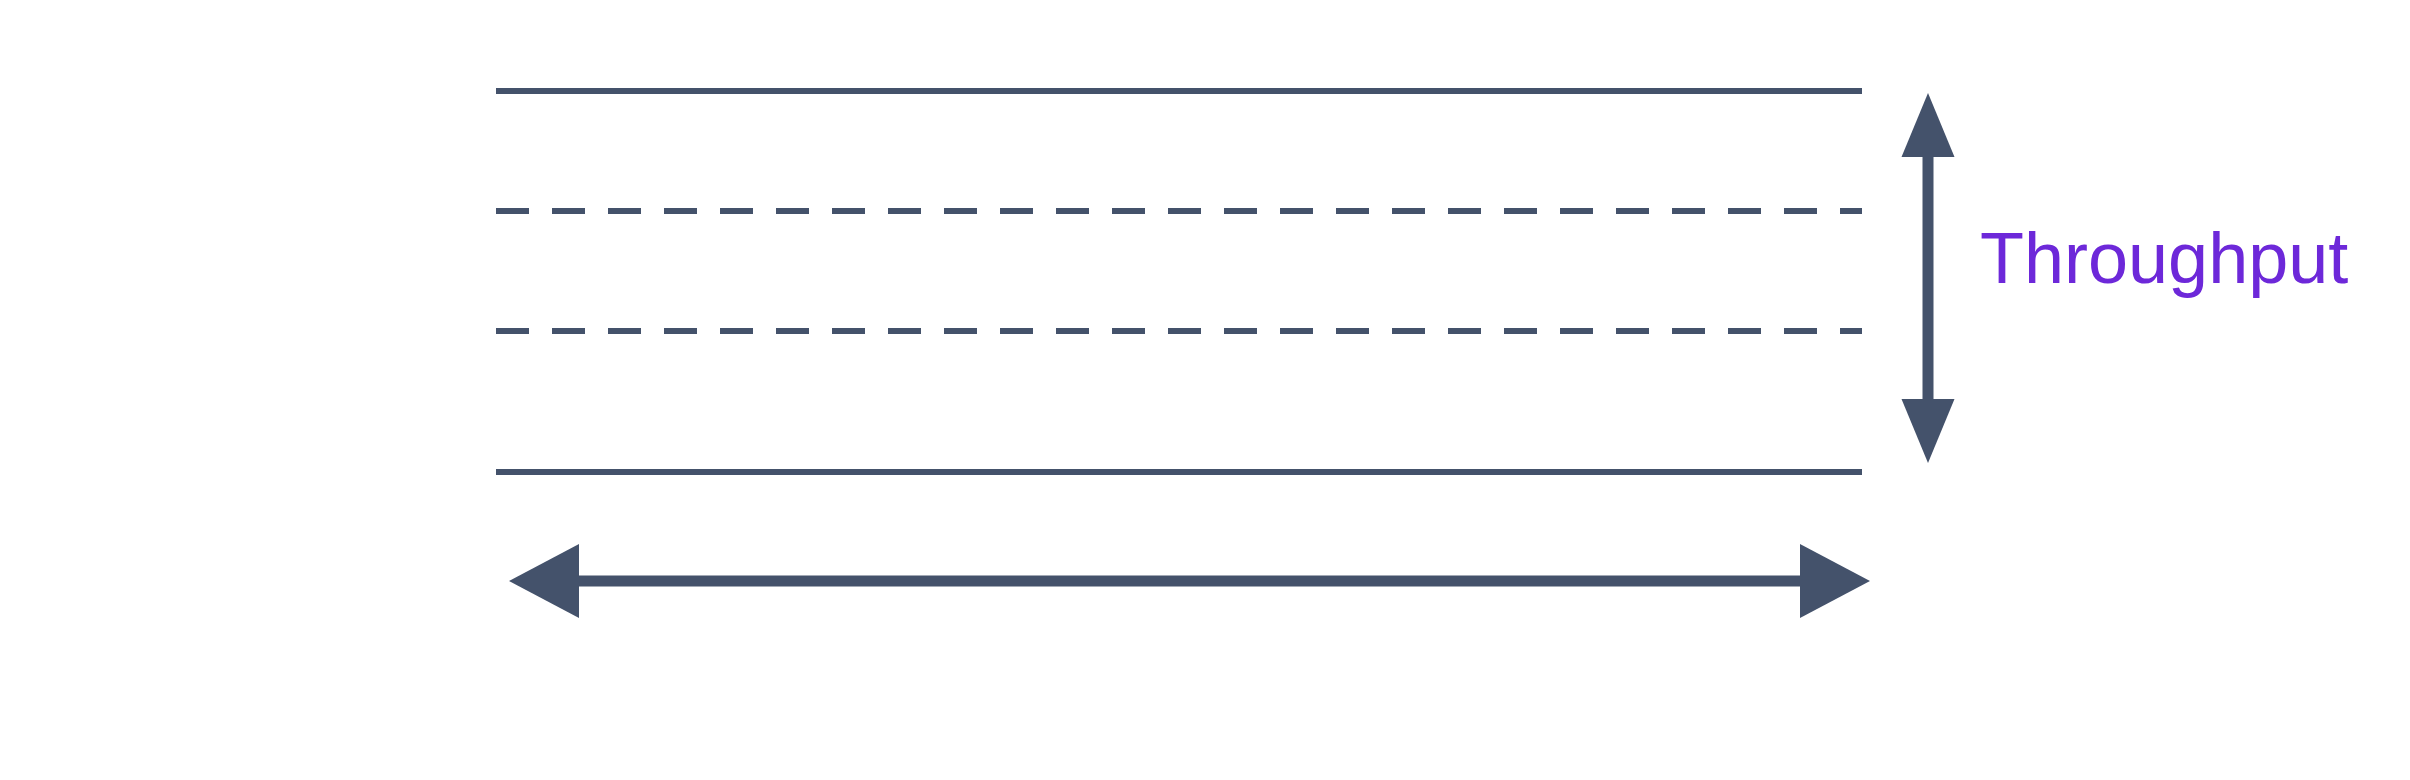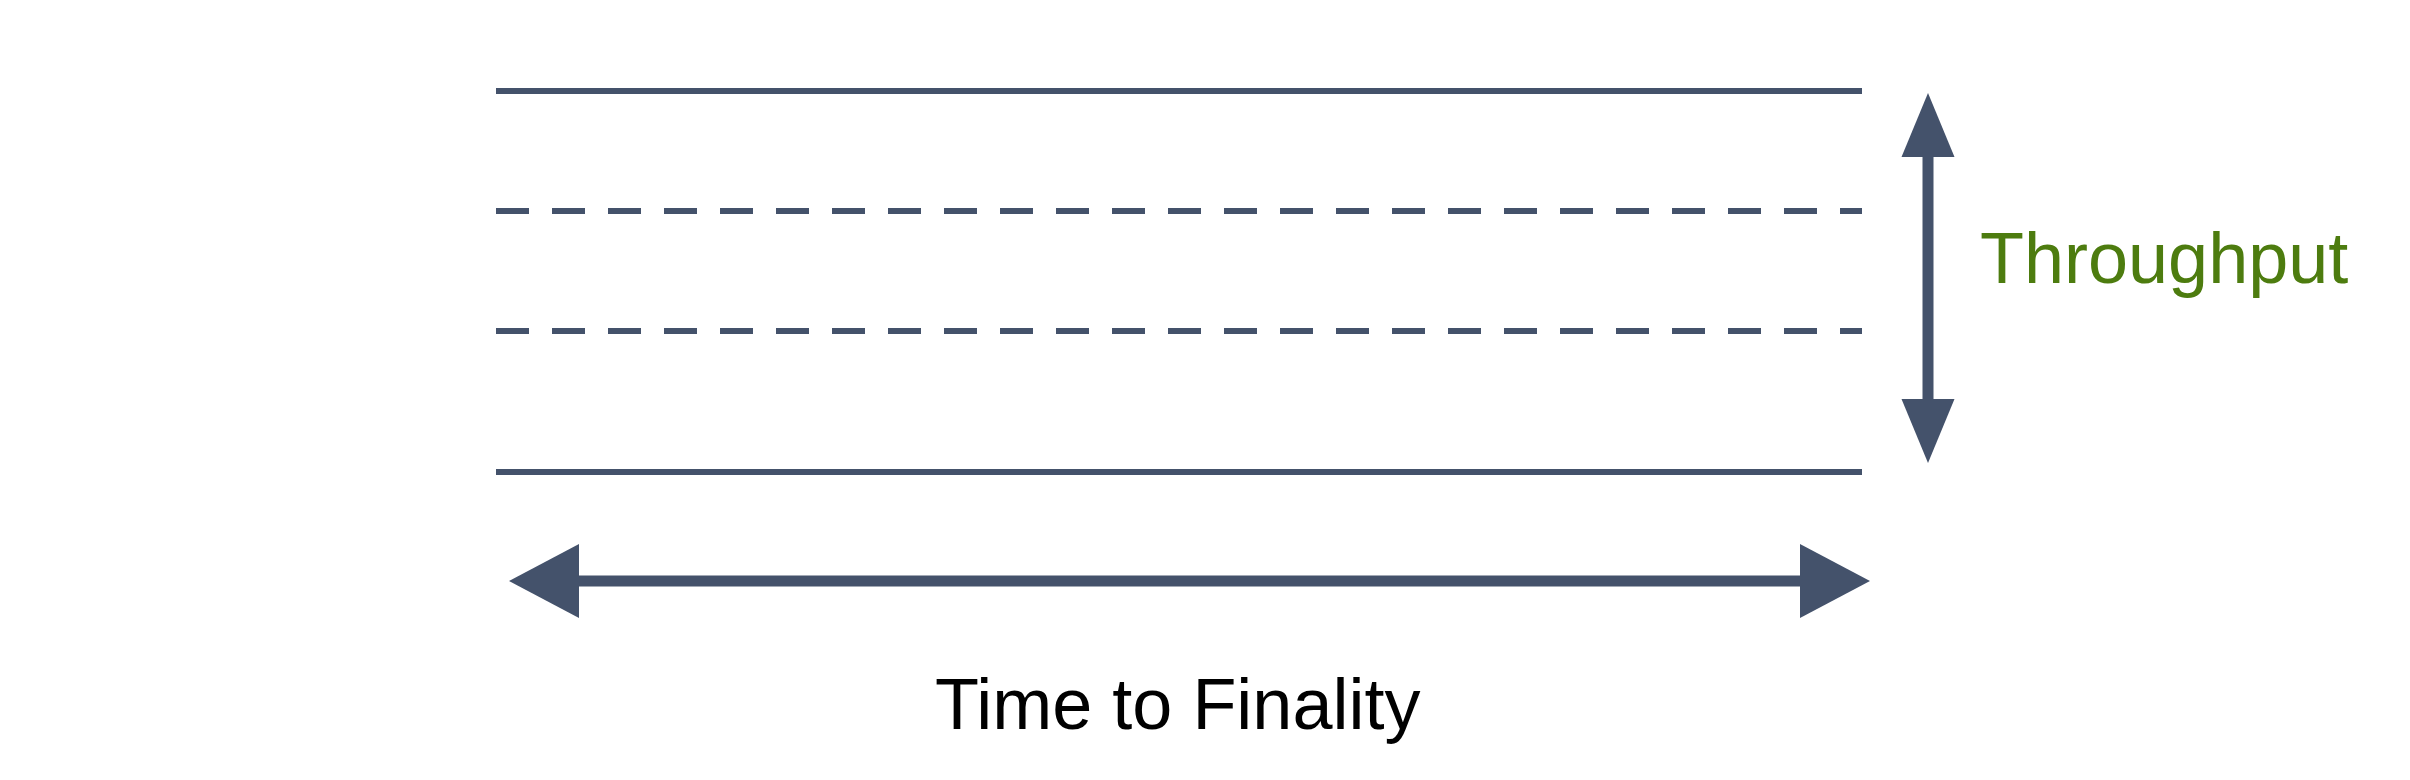--- a/index.html
+++ b/index.html
@@ -65,17 +65,16 @@
       <polygon fill="#44526B" points="1928,463 1901.5,399 1954.5,399"></polygon>
     </g>
 
     <g>
       <polygon fill="#44526B" points="509,581 579,544 579,618"></polygon>
       <rect fill="#44526B" x="572" y="575.5" width="1235" height="11"></rect>
       <polygon fill="#44526B" points="1870,581 1800,544 1800,618"></polygon>
     </g>
   </svg>
 
-  <div class="axis-label" id="label-throughput" style="color: #4d7c0f;">Throughput</div>
+  <div class="axis-label" id="label-throughput" style="color: #6d28d9;">Throughput</div>
 
-  <div class="axis-label" id="label-time-to-finality" style="color: rgb(0, 0, 0);">Time to Finality</div>
 
 </div>
 
 </body></html>

